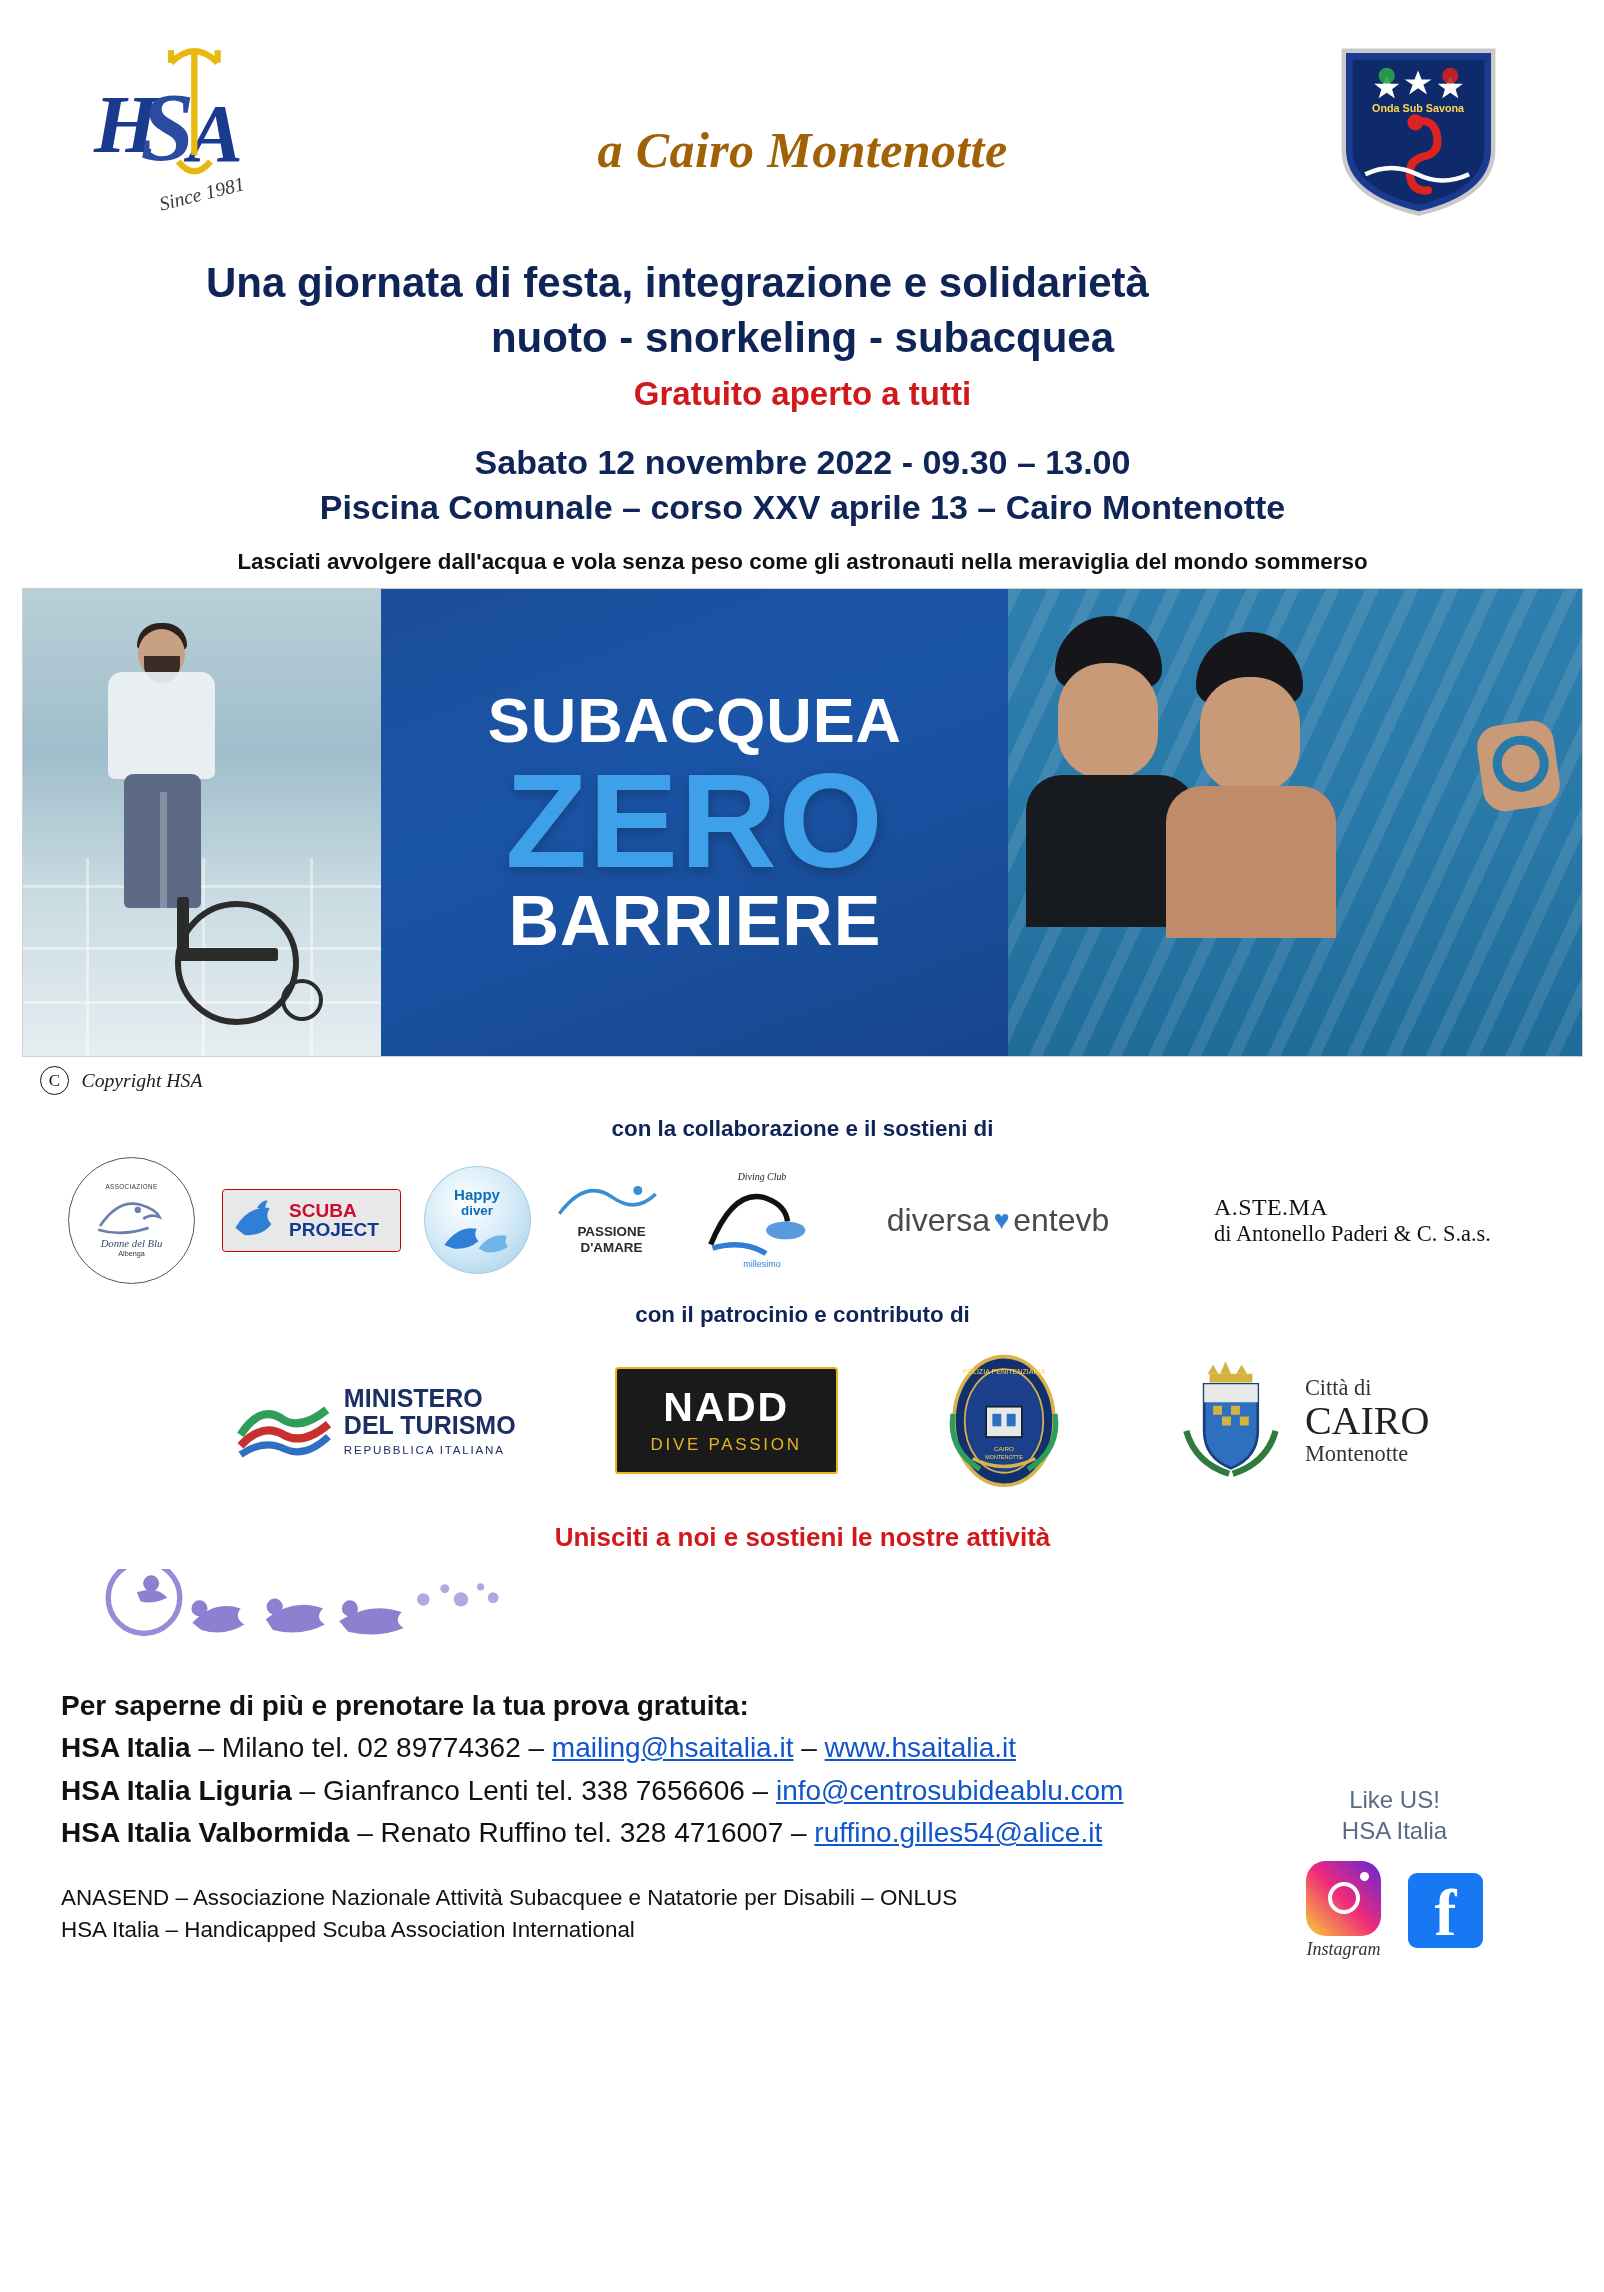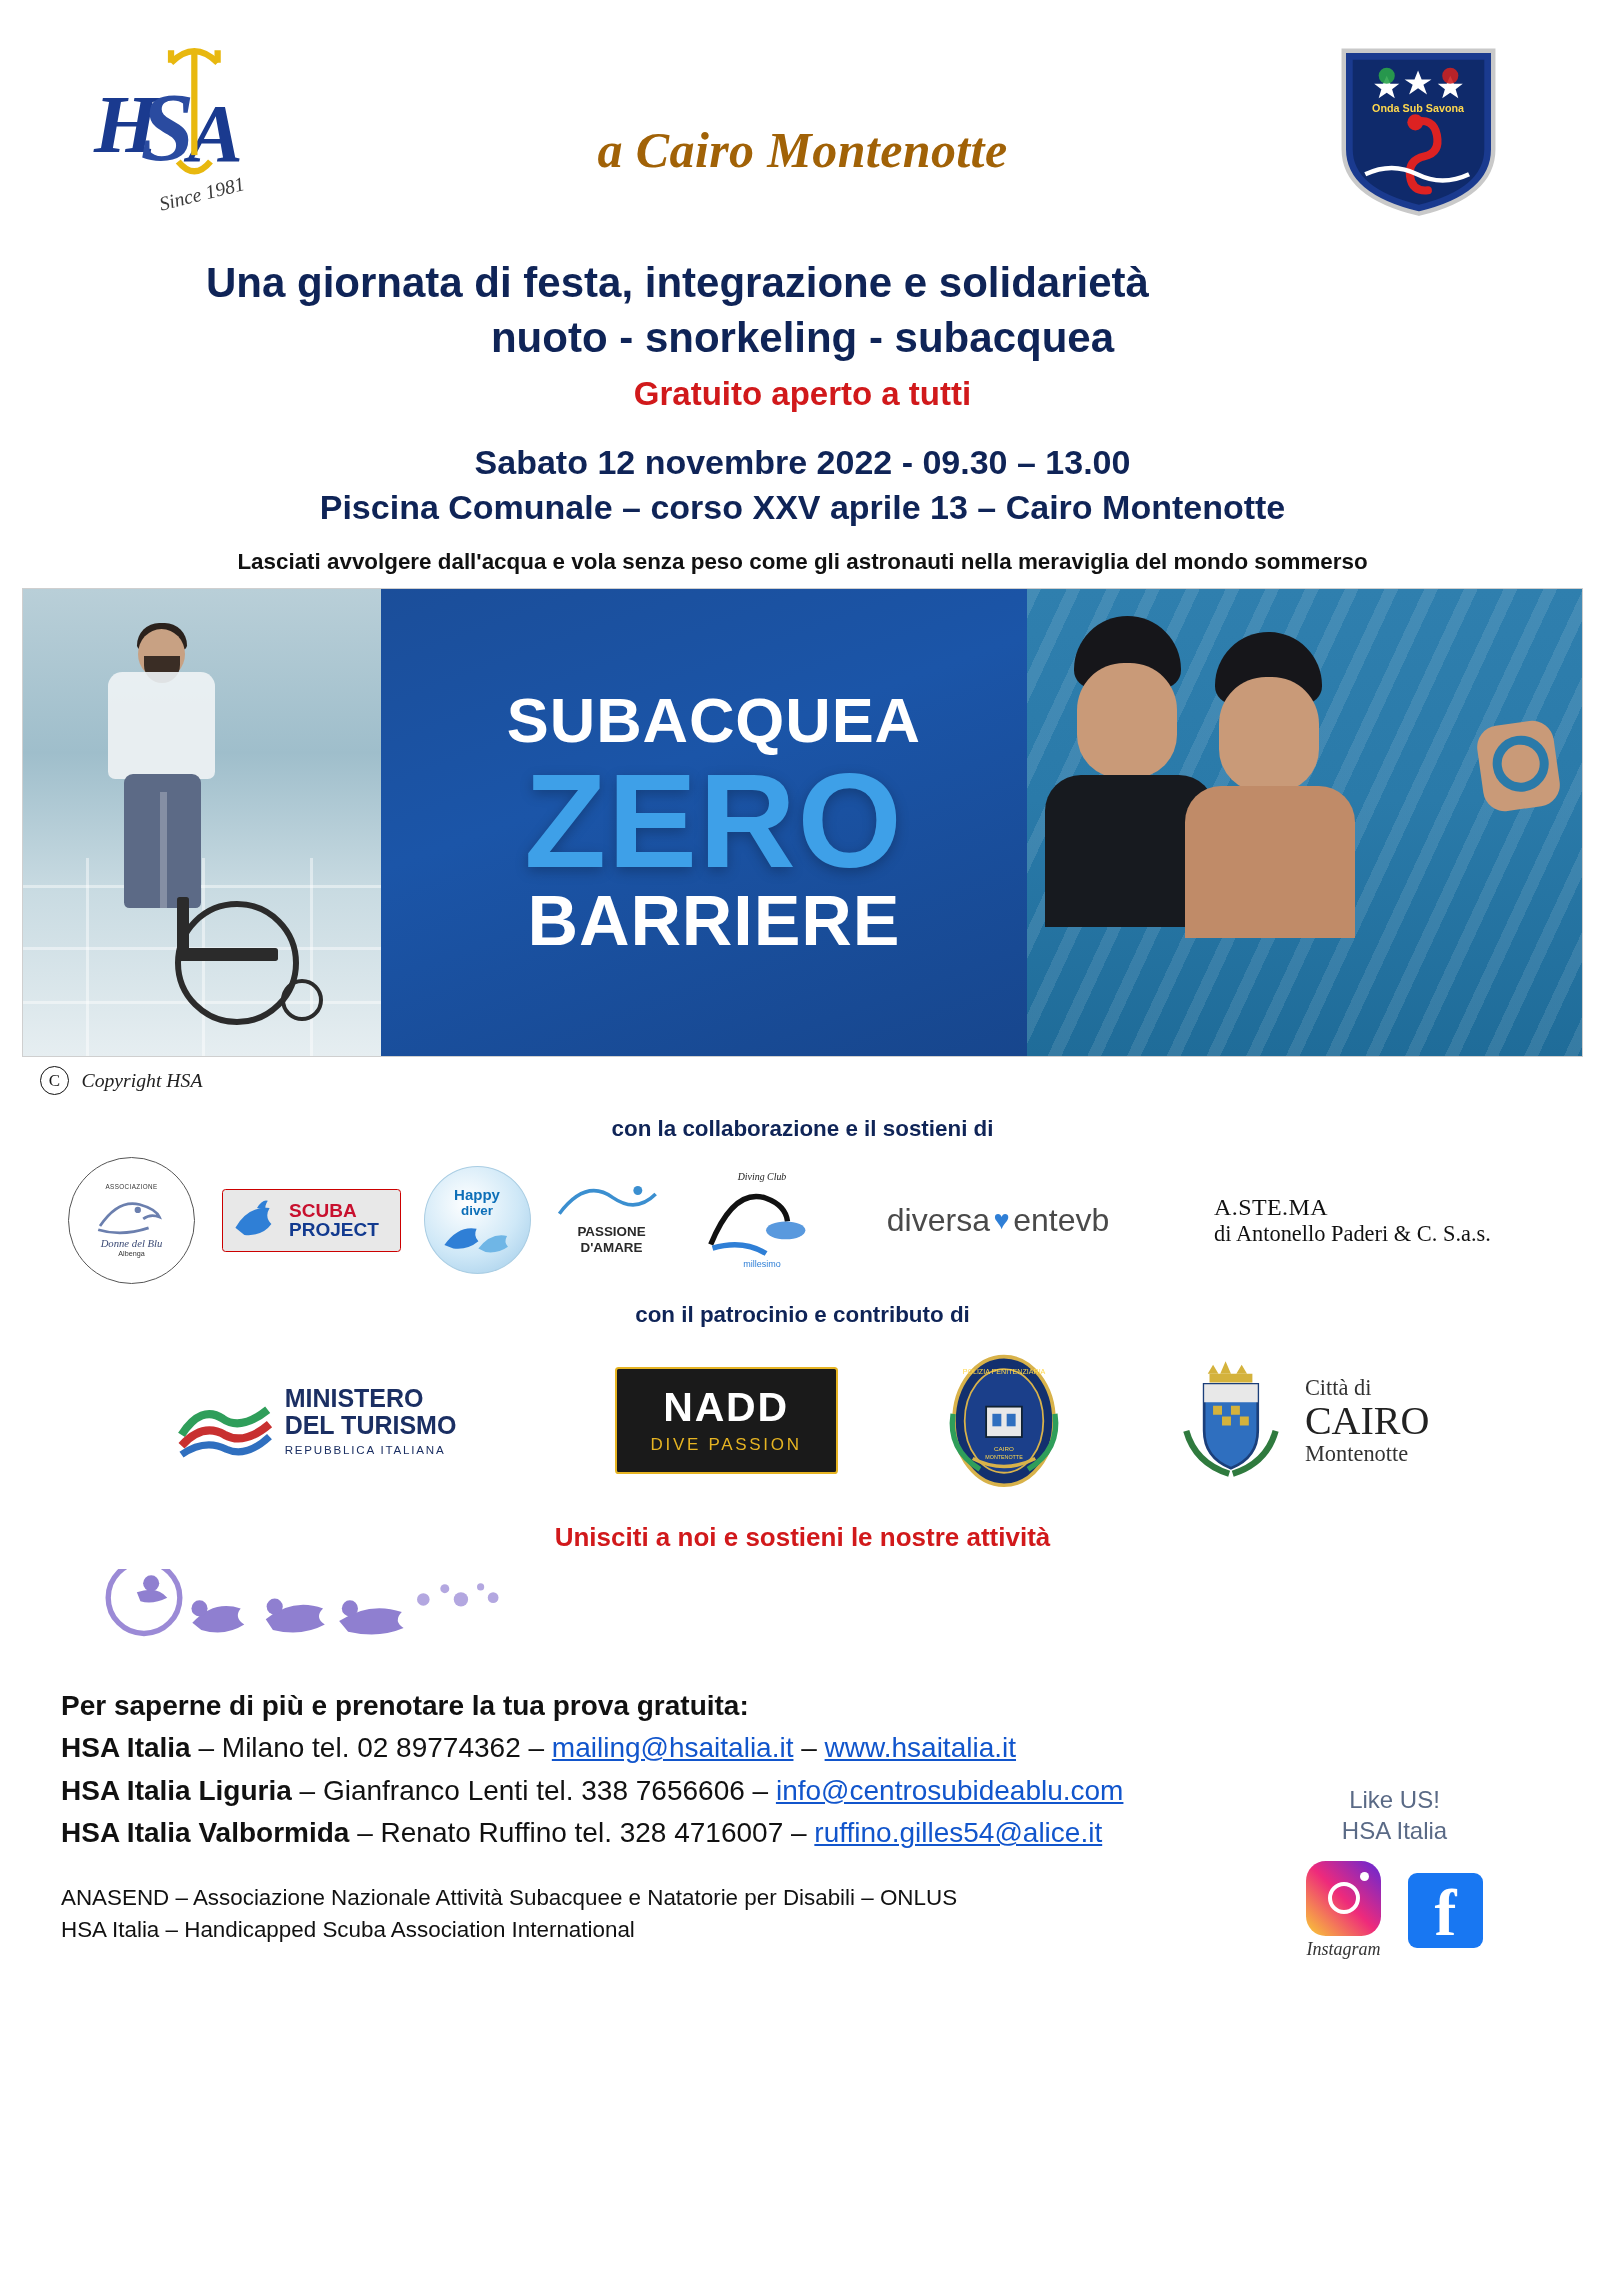--- a/index.html
+++ b/index.html
@@ -184,21 +184,20 @@
     border-radius:2.7px;
   }
   .banner-center{
     position:relative;
     width:627px;
     background:#1a4f9c;
     display:flex;
     flex-direction:column;
     align-items:center;
     justify-content:center;
-    padding-left:19px;
   }
   .banner-center:before{
     content:"";
     position:absolute;
     inset:0;
     background:linear-gradient(160deg,#1b4e9a 0%, #1b55a8 40%, #17468d 100%);
   }
   .bc-text{position:relative;text-align:center;width:100%;}
   .bc-sub{
     font-weight:bold;
@@ -381,20 +380,21 @@
     display:flex;
     align-items:center;
     justify-content:center;
     gap:99px;
     margin-top:23px;
     padding:0 63px;
   }
   .ministero{
     display:flex;align-items:center;gap:10px;
     width:340px;
+    justify-content:flex-end;
   }
   .min-mark{width:99px;height:79px;position:relative;}
   .min-txt-1{font-weight:bold;font-size:25px;color:#1b2f63;line-height:1.05;}
   .min-txt-2{font-size:11.6px;color:#1b2f63;letter-spacing:1.8px;margin-top:5.4px;}
   .nadd{
     width:219px;height:103px;
     background:#1a1a1a;
     border:2.7px solid #e6b422;
     border-radius:3.6px;
     display:flex;flex-direction:column;align-items:center;justify-content:center;

